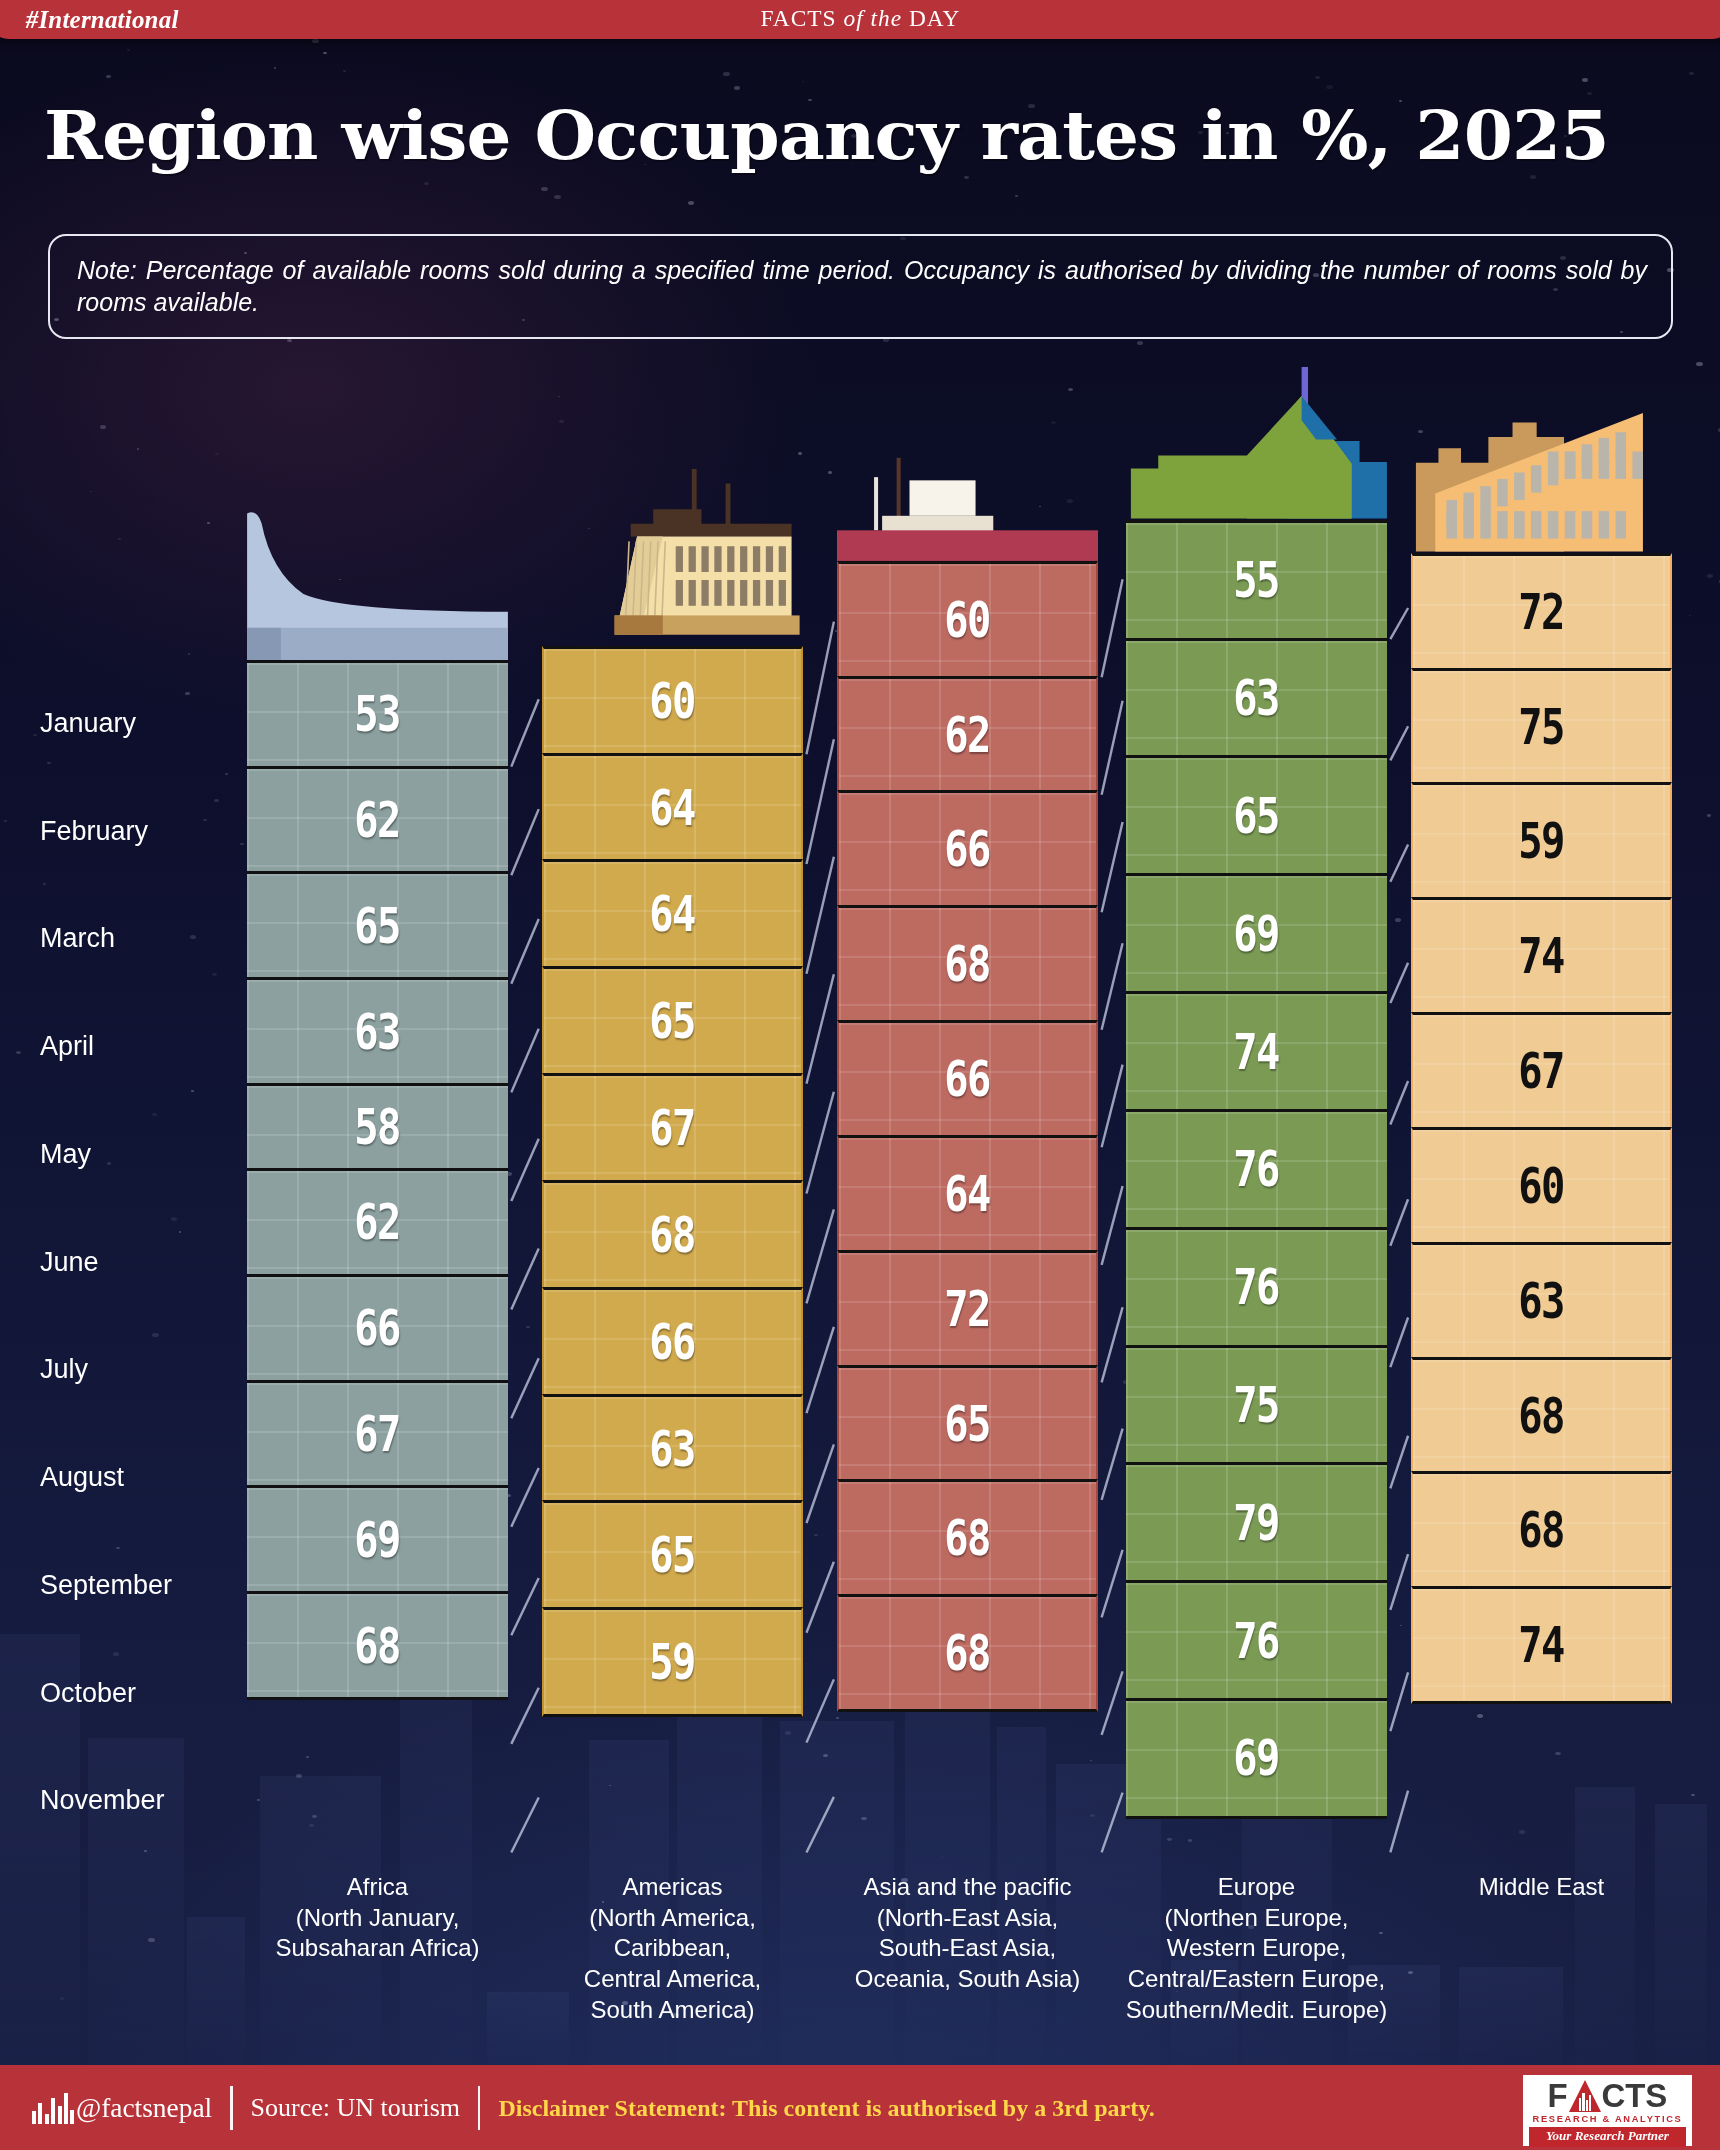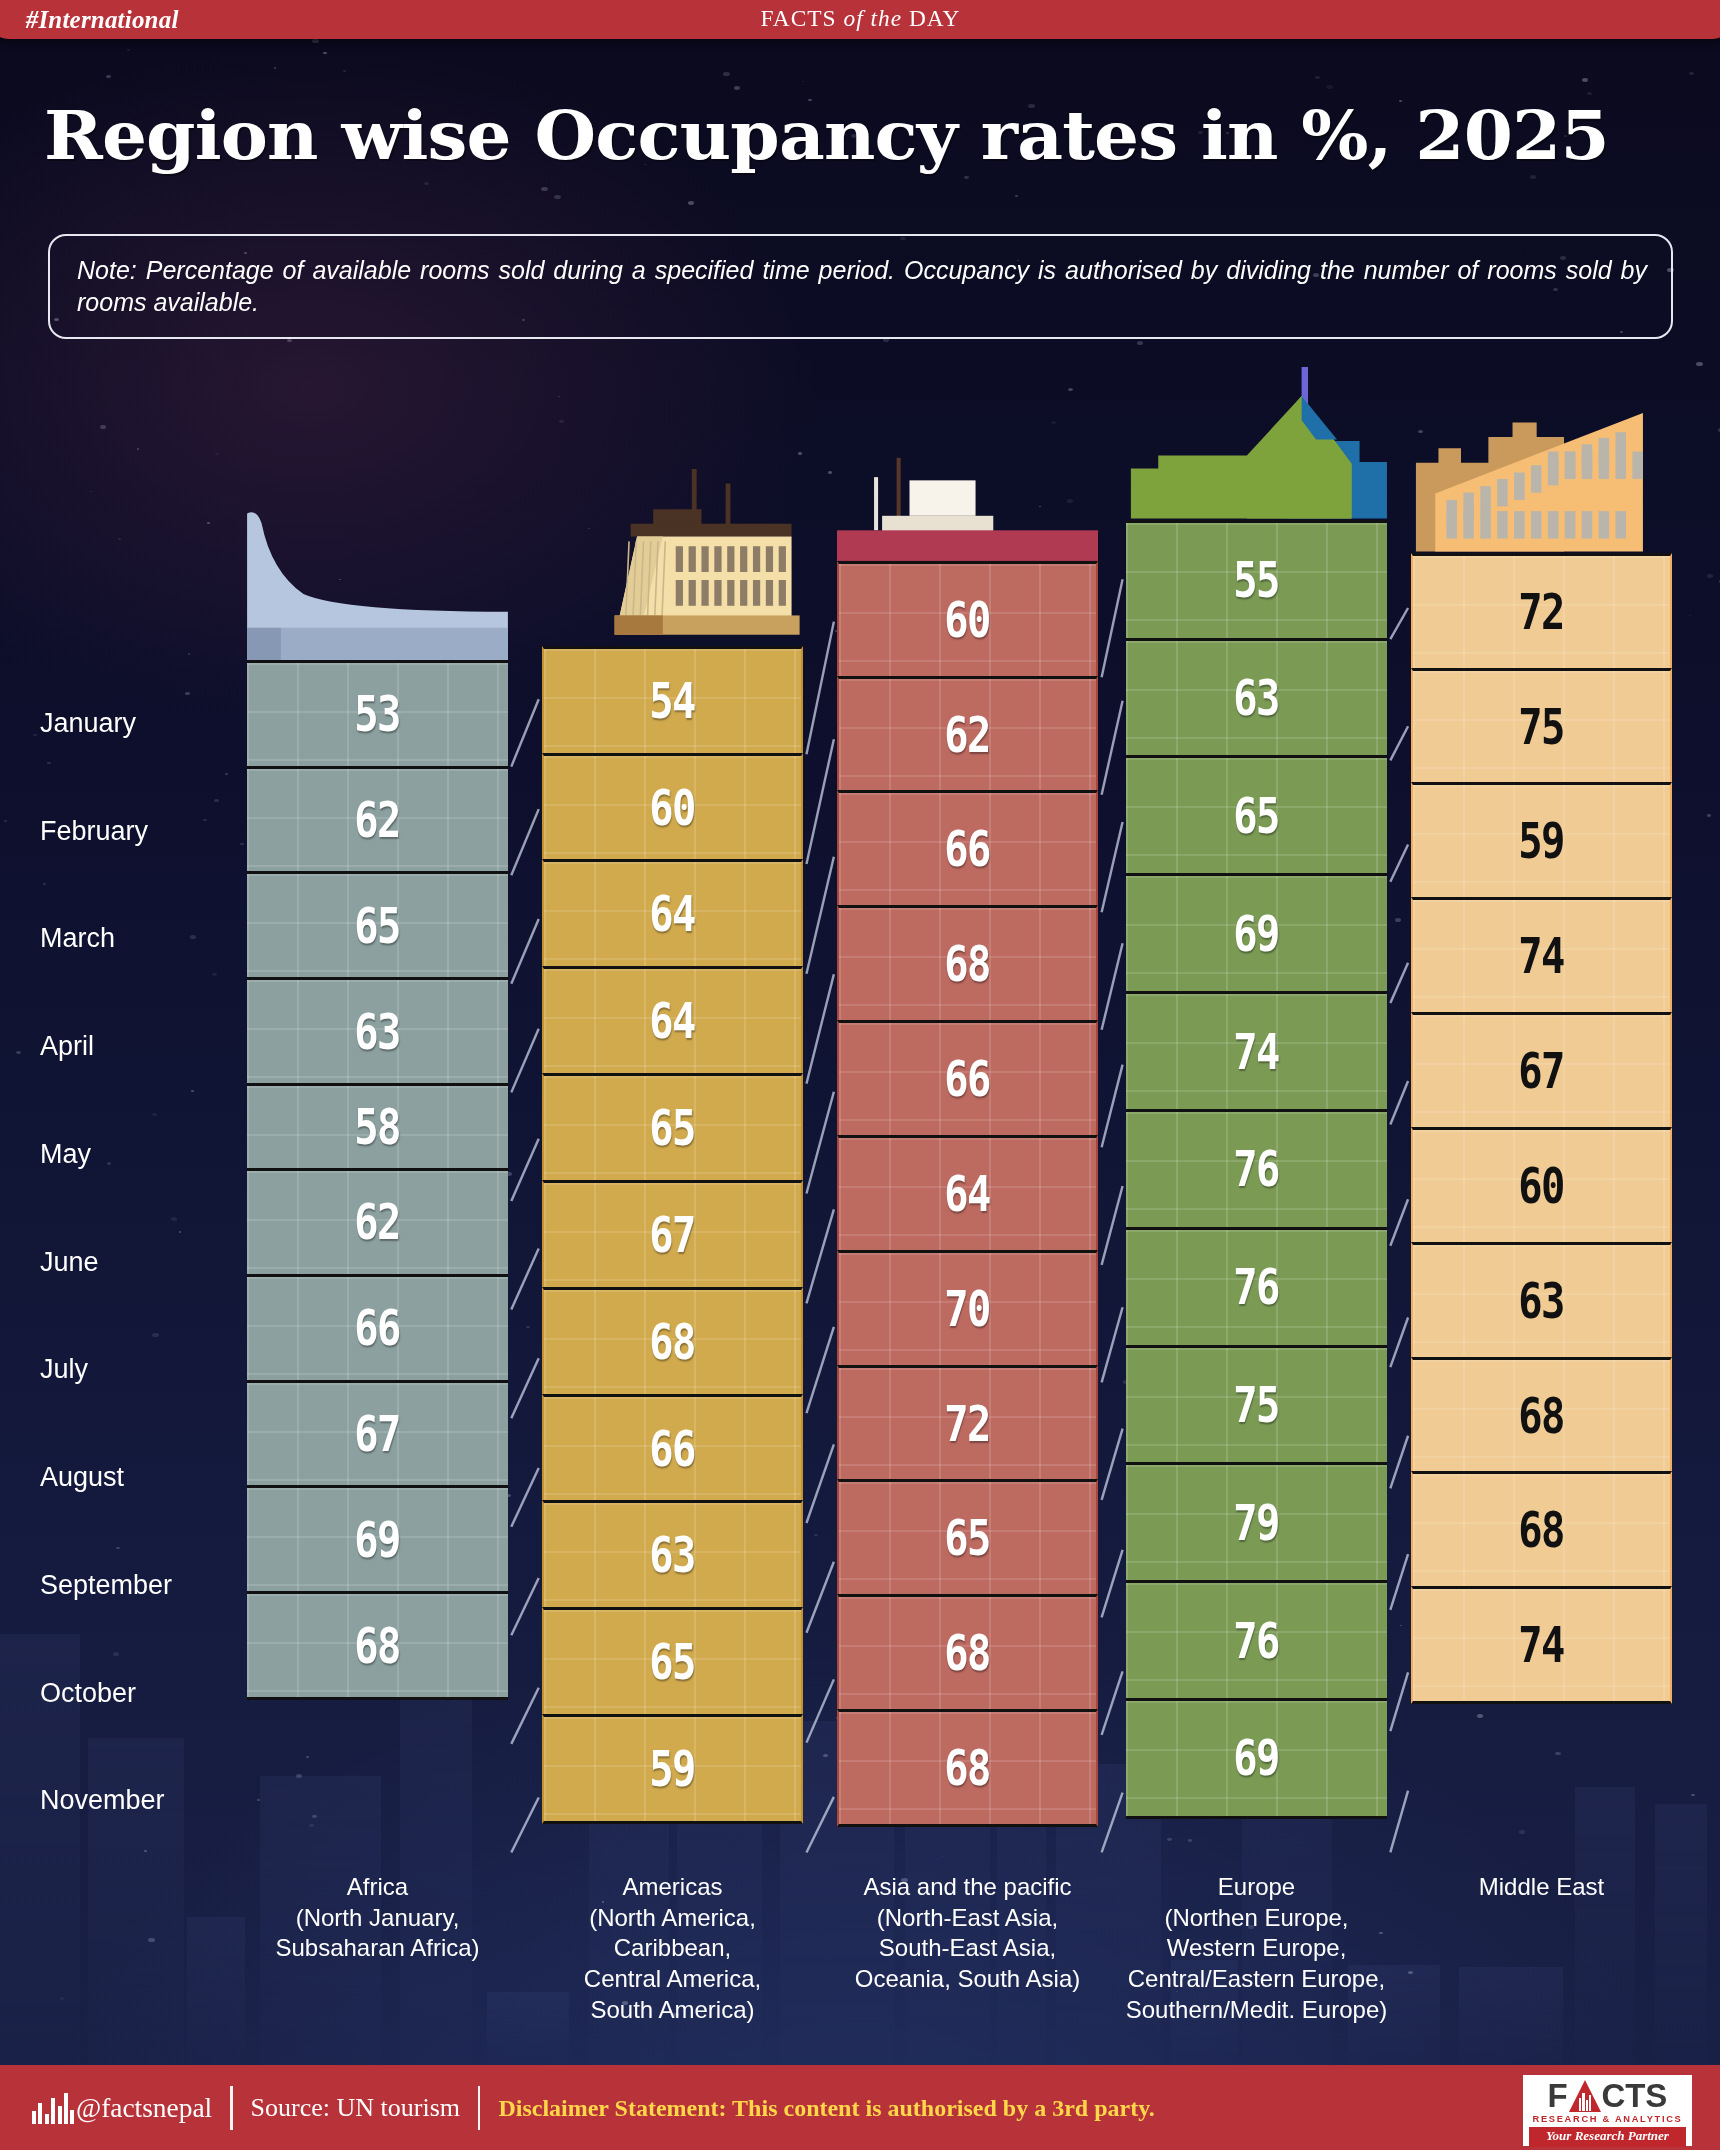--- a/index.html
+++ b/index.html
@@ -730,24 +730,20 @@
                 <line x1="135" y1="90" x2="131" y2="182"></line>
                 <line x1="144" y1="90" x2="140" y2="182"></line>
                 <line x1="153" y1="90" x2="149" y2="182"></line>
               </g>
               <rect x="90" y="182" width="230" height="24" fill="#c9a15f"></rect>
               <rect x="90" y="182" width="60" height="24" fill="#a8793f"></rect>
             </svg></div>
           <div class="blocks">
             <div class="blk" style="height:110px">
               <span class="grid"></span>
-              <span class="val">54</span>
-            </div>
-            <div class="blk" style="height:110px">
-              <span class="grid"></span>
               <span class="val">60</span>
             </div>
             <div class="blk" style="height:110px">
               <span class="grid"></span>
               <span class="val">64</span>
             </div>
             <div class="blk" style="height:110px">
               <span class="grid"></span>
               <span class="val">64</span>
             </div>
@@ -806,24 +802,20 @@
               <span class="grid"></span>
               <span class="val">68</span>
             </div>
             <div class="blk" style="height:118px">
               <span class="grid"></span>
               <span class="val">66</span>
             </div>
             <div class="blk" style="height:118px">
               <span class="grid"></span>
               <span class="val">64</span>
-            </div>
-            <div class="blk" style="height:118px">
-              <span class="grid"></span>
-              <span class="val">70</span>
             </div>
             <div class="blk" style="height:118px">
               <span class="grid"></span>
               <span class="val">72</span>
             </div>
             <div class="blk" style="height:118px">
               <span class="grid"></span>
               <span class="val">65</span>
             </div>
             <div class="blk" style="height:118px">

